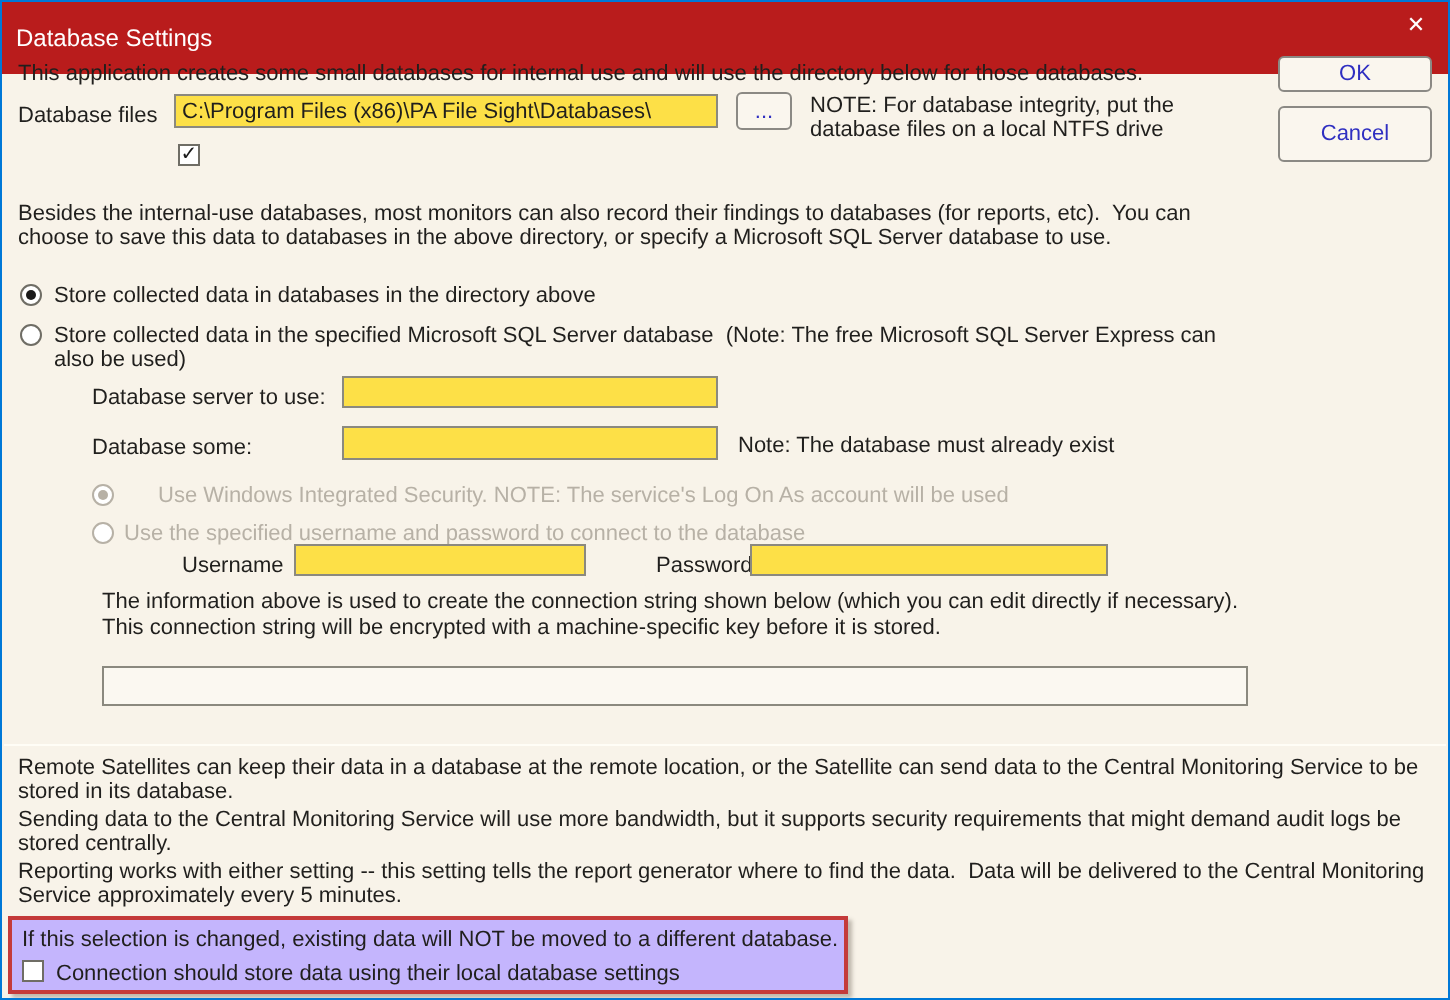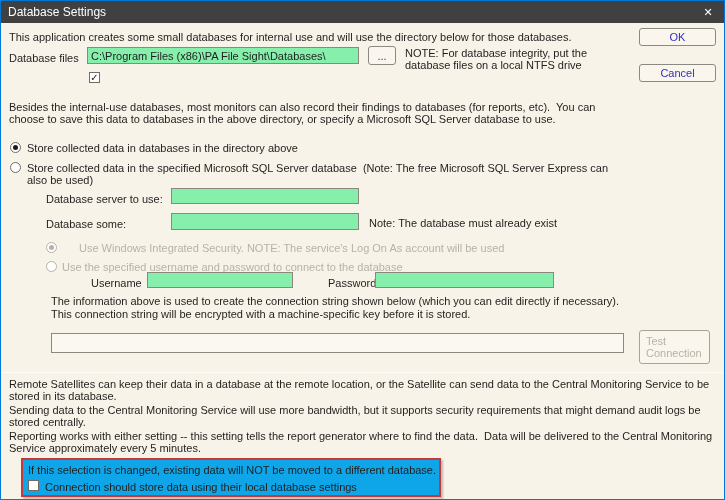--- a/index.html
+++ b/index.html
@@ -4,35 +4,35 @@
 <style>
   * { margin:0; padding:0; box-sizing:border-box; }
   html,body { background:#d4d0c8; }
   #app {
     position:relative; width:725px; height:500px;
     background:#f8f3e9; border:1px solid #0078d7;
     font-family:"Liberation Sans", sans-serif;
     font-size:11px; color:#201f1d; overflow:hidden;
   }
   .titlebar {
-    position:absolute; left:0; top:0; width:723px; height:22px;
-    background:#404040; color:#ffffff; display:flex; align-items:center;
+    position:absolute; left:0; top:0; width:723px; height:36px;
+    background:#b91c1c; color:#ffffff; display:flex; align-items:center;
   }
   .titlebar .title { padding-left:7px; font-size:12px; }
   .titlebar .close {
     position:absolute; right:6px; top:0; width:20px; height:22px;
     display:flex; align-items:center; justify-content:center;
     font-size:11px; cursor:default;
   }
   .abs { position:absolute; line-height:12px; }
   .prewrap { white-space:pre-wrap; }
   .nowrap { white-space:nowrap; }
   .gray { color:#b7b1a6; }
   .field {
-    position:absolute; background:#86efac; border:1px solid #8b897f;
+    position:absolute; background:#fde047; border:1px solid #8b897f;
     font-family:"Liberation Sans", sans-serif; font-size:11px; color:#201f1d;
     padding:1px 3px; height:17px;
   }
   .btn {
     position:absolute; background:#faf6ee; border:1px solid #8b8984;
     border-radius:3px; color:#2f2fc1; font-family:"Liberation Sans", sans-serif;
     font-size:11px; line-height:12px; text-align:left; cursor:default;
     display:flex; align-items:center; justify-content:center;
   }
   .btn.disabled { color:#b7b1a6; border-color:#a5a39a; }
@@ -46,23 +46,23 @@
     background:#ffffff; border:1px solid #6f6d65;
   }
   .radio.selected::after {
     content:""; position:absolute; left:2px; top:2px; width:5px; height:5px;
     border-radius:50%; background:#1a1a1a;
   }
   .radio.disabled { border-color:#b7b1a6; }
   .radio.disabled.selected::after { background:#b7b1a6; }
   .sep { position:absolute; left:1px; width:721px; height:1px; background:#cfcabd; border-bottom:1px solid #fffdf6; }
   .warnbox {
-    position:absolute; left:20px; top:457px; width:420px; height:39px;
+    position:absolute; left:3px; top:457px; width:420px; height:39px;
     border:2px solid #c43a3a; box-shadow:2px 2px 2px rgba(120,110,100,0.45);
-    background:#0ea5e9;
+    background:#c4b5fd;
   }
 </style>
 </head>
 <body>
 
 <div id="app">
 
   <div class="titlebar">
     <span class="title">Database Settings</span>
     <span class="close">✕</span>
@@ -115,16 +115,15 @@
   <div class="abs prewrap" style="left:8px; top:403px; width:707px">Sending data to the Central Monitoring Service will use more bandwidth, but it supports security requirements that might demand audit logs be stored centrally.</div>
   <div class="abs prewrap" style="left:8px; top:429px; width:707px">Reporting works with either setting -- this setting tells the report generator where to find the data.  Data will be delivered to the Central Monitoring Service approximately every 5 minutes.</div>
 
   <div class="warnbox">
     <div class="abs nowrap" style="left:5px; top:4px">If this selection is changed, existing data will NOT be moved to a different database.</div>
     <span class="checkbox" style="left:5px; top:20px"></span>
     <div class="abs nowrap" style="left:22px; top:21px">Connection should store data using their local database settings</div>
   </div>
 
   <div class="btn" style="left:638px; top:27px; width:77px; height:18px">OK</div>
-  <div class="btn" style="left:638px; top:63px; width:77px; height:18px">Cancel</div>
-  <div class="btn disabled" style="left:638px; top:329px; width:71px; height:34px; padding:2px 6px">Test Connection</div>
+  <div class="btn" style="left:638px; top:52px; width:77px; height:28px">Cancel</div>
 
 </div>
 
 </body></html>

